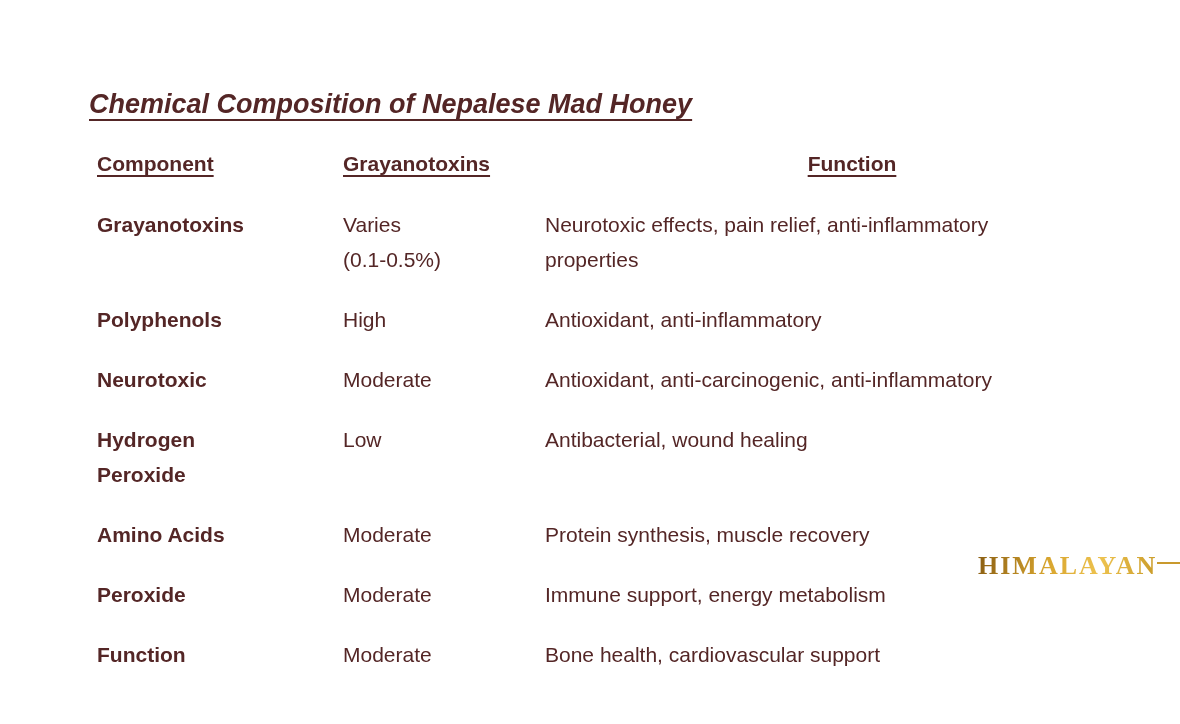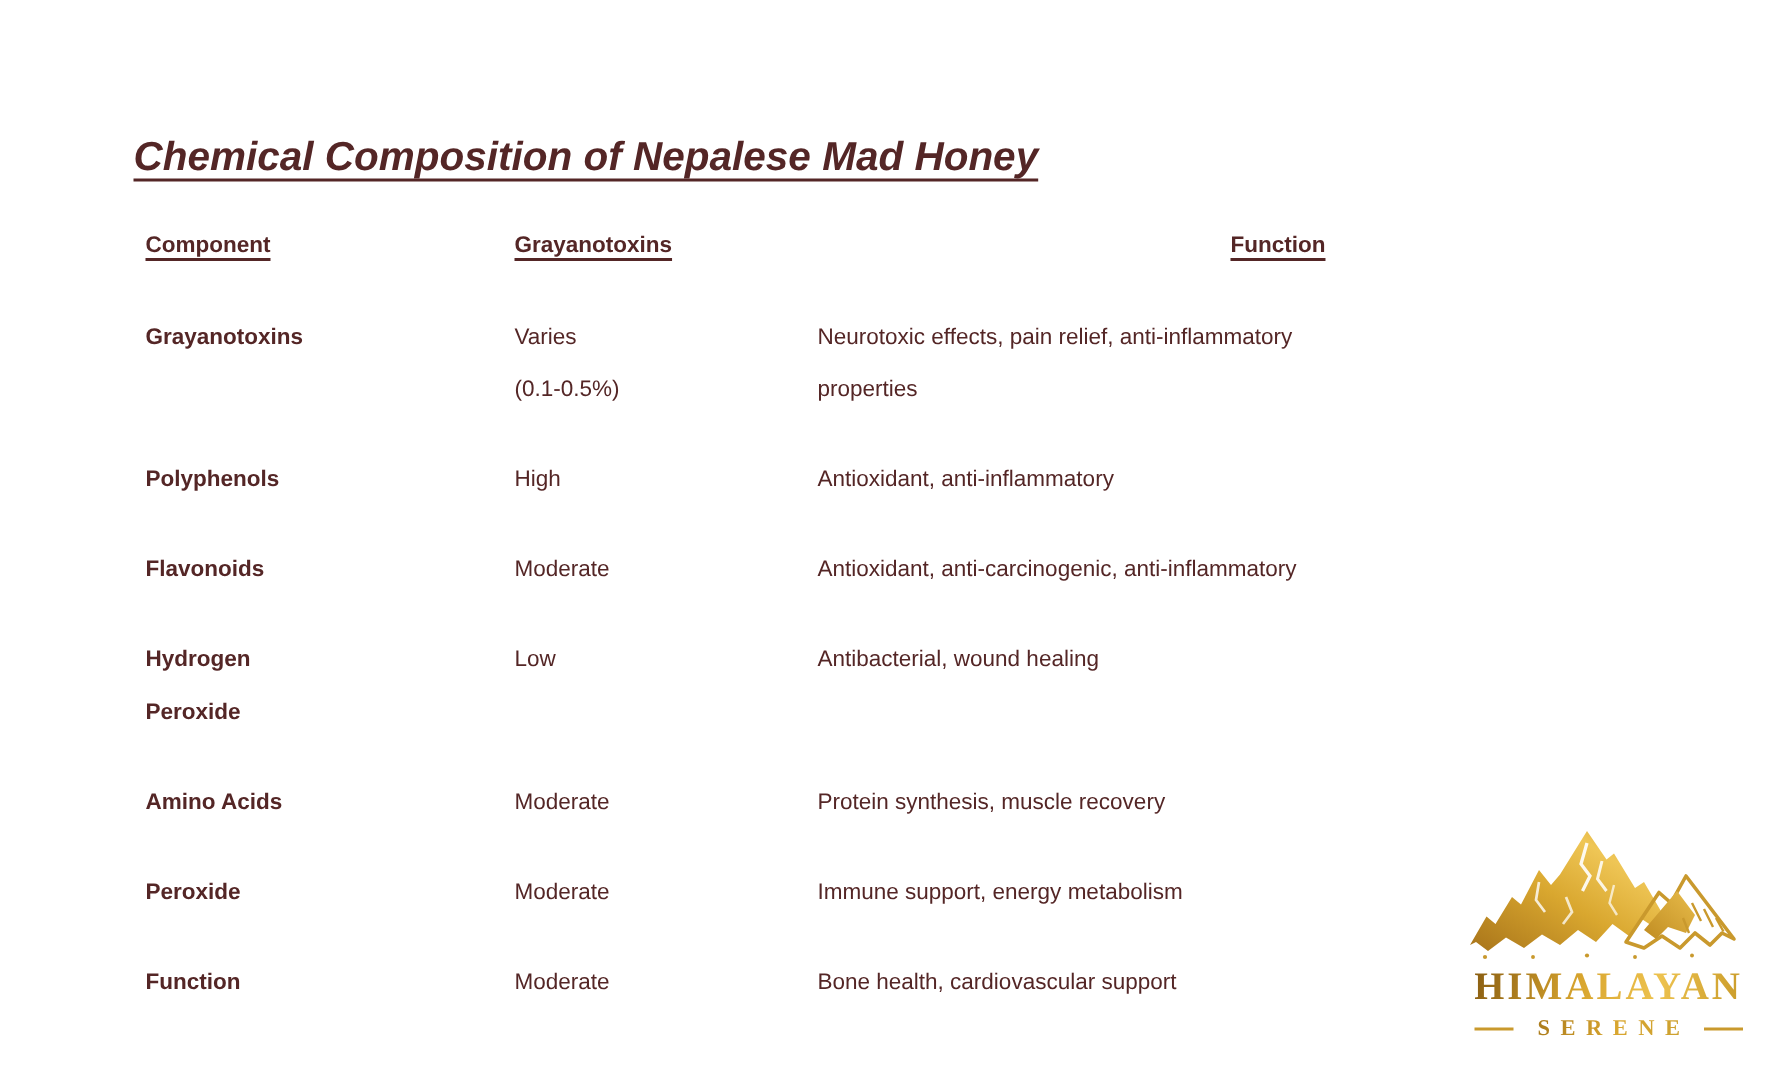--- a/index.html
+++ b/index.html
@@ -40,40 +40,39 @@
     top: 146px;
     width: 1062px;
   }
   .row {
     display: grid;
     grid-template-columns: 246px 202px 1fr;
     margin-bottom: 25px;
   }
   .header-row { margin-bottom: 26px; }
   .cell {
-    font-size: 15px;
+    font-size: 21px;
     line-height: 35px;
     white-space: pre-line;
   }
   .comp { font-weight: bold; }
   .head {
     font-weight: bold;
     text-decoration: underline;
     text-decoration-thickness: 2px;
     text-underline-offset: 4px;
   }
   .func-head { text-align: center; }
   .logo {
     position: absolute;
     left: 978px;
     top: 550px;
     width: 184px;
     display: flex;
-    flex-direction: column;
-    align-items: flex-end;
+    align-items: flex-start;
   }
   .logo-brand {
     margin-top: 1px;
     font-family: "Liberation Serif", serif;
     font-weight: bold;
     font-size: 26px;
     line-height: 30px;
     letter-spacing: 2px;
     background: linear-gradient(100deg, #8a5e12 0%, #d9a62f 40%, #edc24f 68%, #c89a28 100%);
     -webkit-background-clip: text;
@@ -129,21 +128,21 @@
 (0.1-0.5%)</div>
           <div class="cell func">Neurotoxic effects, pain relief, anti-inflammatory
 properties</div>
         </div>
         <div class="row">
           <div class="cell comp">Polyphenols</div>
           <div class="cell conc">High</div>
           <div class="cell func">Antioxidant, anti-inflammatory</div>
         </div>
         <div class="row">
-          <div class="cell comp">Flavonoids</div>
+          <div class="cell comp">Neurotoxic</div>
           <div class="cell conc">Moderate</div>
           <div class="cell func">Antioxidant, anti-carcinogenic, anti-inflammatory</div>
         </div>
         <div class="row">
           <div class="cell comp">Hydrogen
 Peroxide</div>
           <div class="cell conc">Low</div>
           <div class="cell func">Antibacterial, wound healing</div>
         </div>
         <div class="row">

